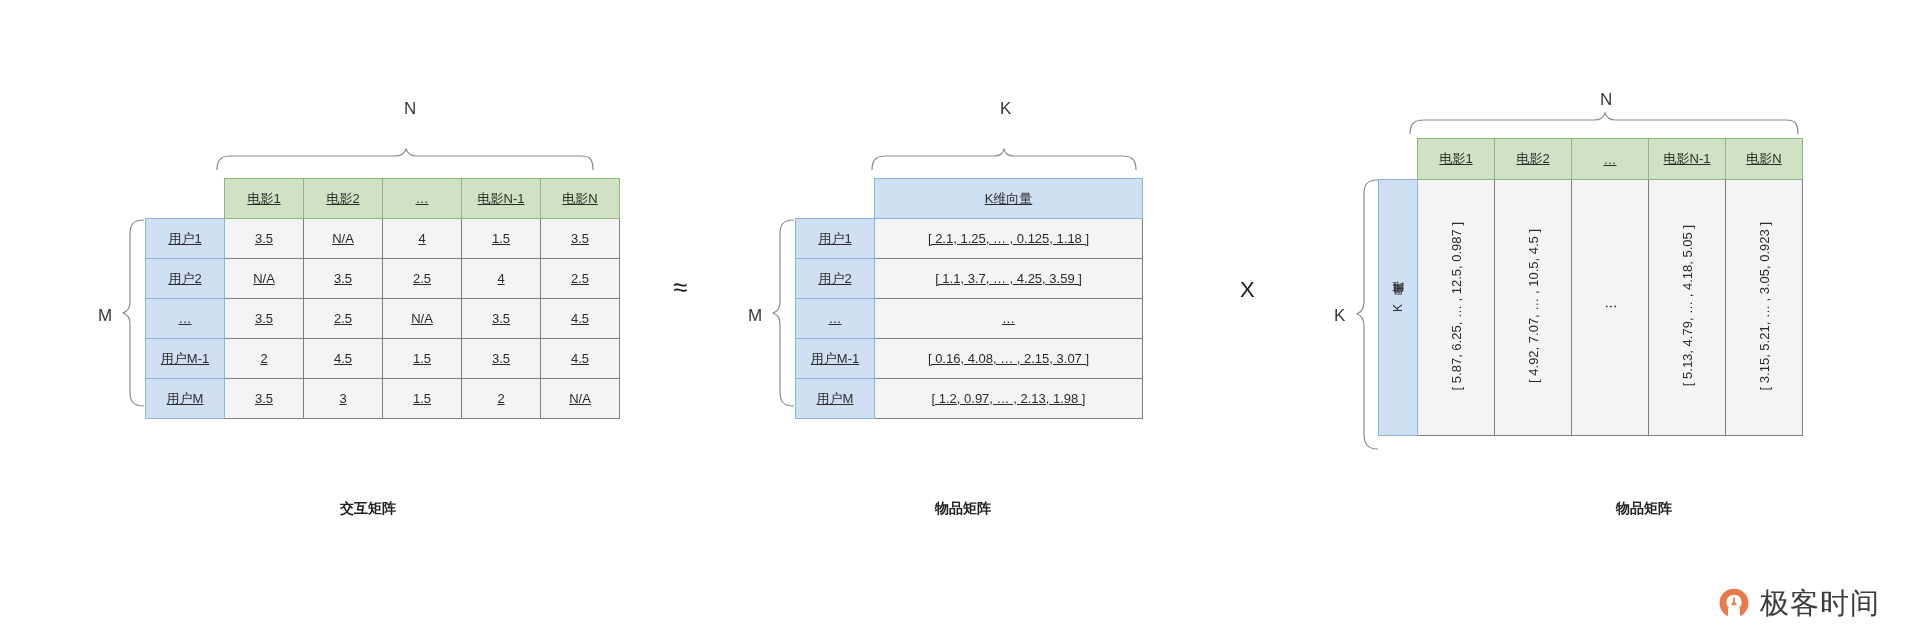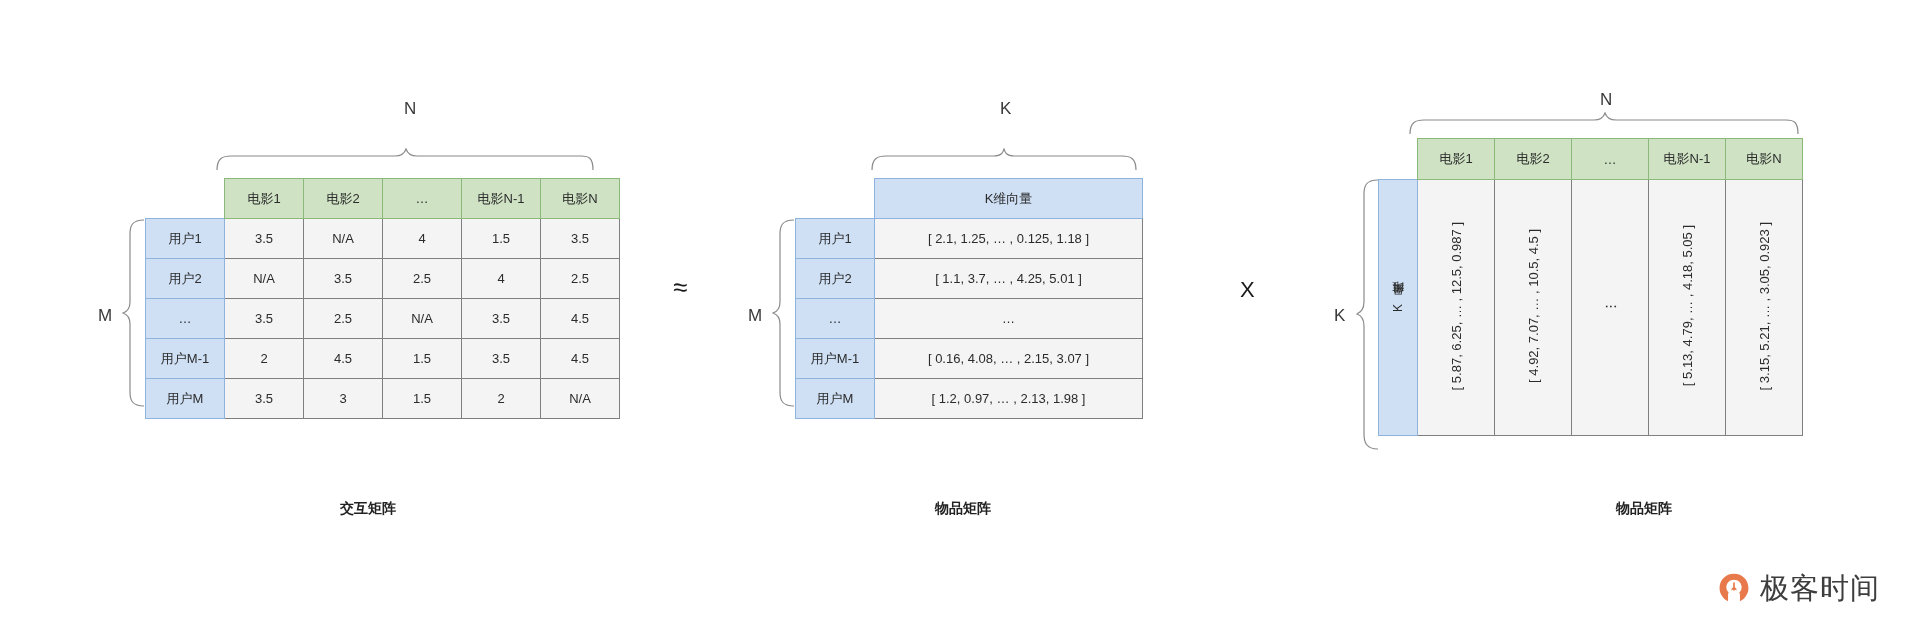--- a/index.html
+++ b/index.html
@@ -22,20 +22,21 @@
   .matrix { position: absolute; border-collapse: collapse; }
   .matrix td, .matrix th {
     border: 1px solid #7f7f7f;
     padding: 0;
     text-align: center;
     vertical-align: middle;
     font-weight: normal;
     font-size: 13px;
     color: #2b2b2b;
     background: #f4f4f4;
+    text-decoration: underline;
   }
   .hdr-green { background: #cfe3c4 !important; border-color: #8ab97a !important; color: #222; }
   .hdr-blue  { background: #cfe0f5 !important; border-color: #8eb3dd !important; color: #222; }
   .row-blue  { background: #cfe0f5 !important; border-color: #8eb3dd !important; color: #222; }
 
   
   #interaction-matrix { left: 145px; top: 178px; }
   #interaction-matrix td { width: 78px; height: 39px; }
   #interaction-matrix td.rowhead { width: 78px; }
 
@@ -81,21 +82,21 @@
     color: #1a1a1a;
   }
   .op-x { font-size: 22px; }
 
   
   .brace { position: absolute; }
 
   
   #watermark {
     position: absolute;
-    left: 1717px; top: 569px;
+    left: 1717px; top: 584px;
     display: flex; align-items: center; gap: 9px;
   }
   #watermark .wm-text {
     font-size: 29px;
     color: #3d3d3d;
     letter-spacing: 1px;
     font-family: "DejaVu Sans", sans-serif;
   }
   .wm-logo { width: 34px; height: 34px; display: block; }
 </style>
@@ -190,21 +191,21 @@
       <tr>
         <td style="border:none;background:transparent;"></td>
         <td class="hdr-blue vec">K维向量</td>
       </tr>
       <tr>
         <td class="rowhead row-blue">用户1</td>
         <td class="vec">[ 2.1, 1.25, … , 0.125, 1.18 ]</td>
       </tr>
       <tr>
         <td class="rowhead row-blue">用户2</td>
-        <td class="vec">[ 1.1, 3.7, … , 4.25, 5.01 ]</td>
+        <td class="vec">[ 1.1, 3.7, … , 4.25, 3.59 ]</td>
       </tr>
       <tr>
         <td class="rowhead row-blue">…</td>
         <td class="vec">…</td>
       </tr>
       <tr>
         <td class="rowhead row-blue">用户M-1</td>
         <td class="vec">[ 0.16, 4.08, … , 2.15, 3.07 ]</td>
       </tr>
       <tr>

